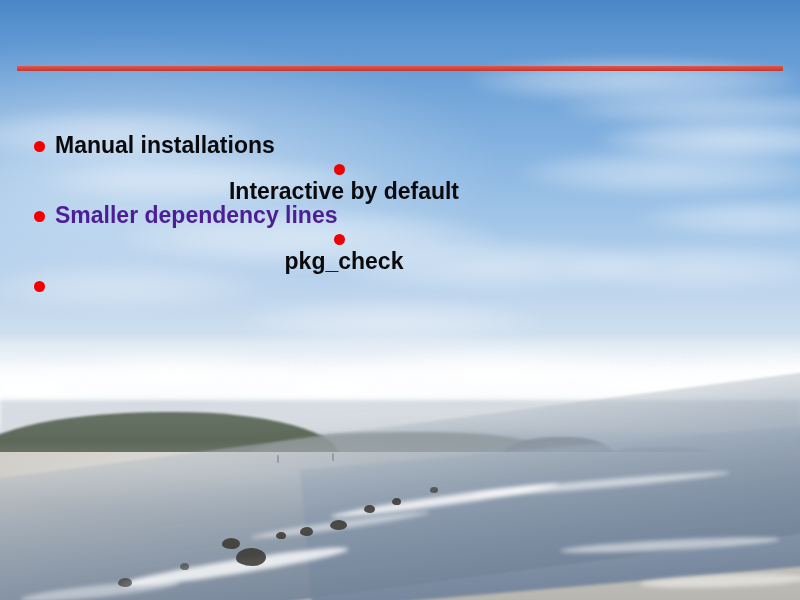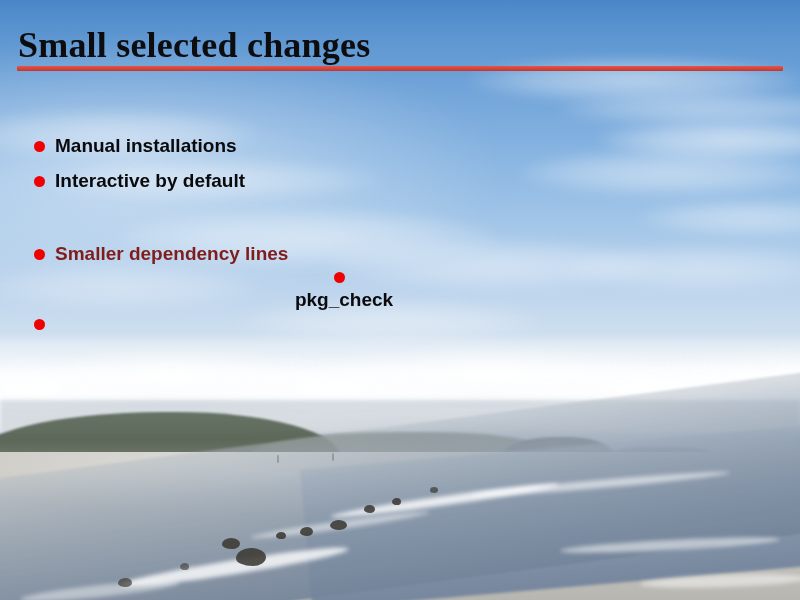--- a/index.html
+++ b/index.html
@@ -249,21 +249,21 @@
     margin: 0;
     padding: 0;
   }
   .bullets li {
     position: relative;
     display: flex;
     align-items: center;
     height: 35px;
     font-family: "Liberation Sans", "DejaVu Sans", sans-serif;
     font-weight: bold;
-    font-size: 19px;
+    font-size: 23px;
     line-height: 35px;
     color: #0a0a0c;
     white-space: nowrap;
   }
   .dot {
     flex: 0 0 auto;
     width: 11px;
     height: 11px;
     border-radius: 50%;
     background: #f00000;
@@ -326,38 +326,37 @@
     <div class="pebble p3"></div>
     <div class="pebble p4"></div>
     <div class="pebble p5"></div>
     <div class="pebble p6"></div>
     <div class="pebble p7"></div>
     <div class="pebble p8"></div>
     <div class="pebble p9"></div>
     <div class="pebble p10"></div>
   </div>
 
-  <div class="title">Small selected changes</div>
   <div class="title-rule"></div>
 
   <ul class="bullets">
     <li style="color: rgb(10, 10, 12);">
       <span class="dot" style="background: rgb(240, 0, 0);"></span>
       <span>Manual installations</span>
     </li>
+    <li style="color: rgb(10, 10, 12); flex-direction: column;">
+      <span class="dot" style="background: rgb(240, 0, 0);"></span>
+      <span>Interactive by default</span>
+    </li>
+    <li style="color: #4c1d95;">
+      <span class="dot" style="background: rgb(240, 0, 0);"></span>
+      <span>Smaller dependency lines</span>
+    </li>
+    <li style="color: rgb(10, 10, 12); flex-direction: column;">
+      <span class="dot" style="background: rgb(240, 0, 0);"></span>
+      <span>pkg_check</span>
+    </li>
     <li style="color: rgb(10, 10, 12);">
       <span class="dot" style="background: rgb(240, 0, 0);"></span>
-      <span>Interactive by default</span>
-    </li>
-    <li style="color: #7f1d1d; margin-top: 38px;">
-      <span class="dot" style="background: rgb(240, 0, 0);"></span>
-      <span>Smaller dependency lines</span>
-    </li>
-    <li style="color: rgb(10, 10, 12); flex-direction: column;">
-      <span class="dot" style="background: rgb(240, 0, 0);"></span>
-      <span>pkg_check</span>
-    </li>
-    <li style="color: rgb(10, 10, 12);">
-      <span class="dot" style="background: rgb(240, 0, 0);"></span>
     </li>
   </ul>
 
 </div>
 
 </body></html>

